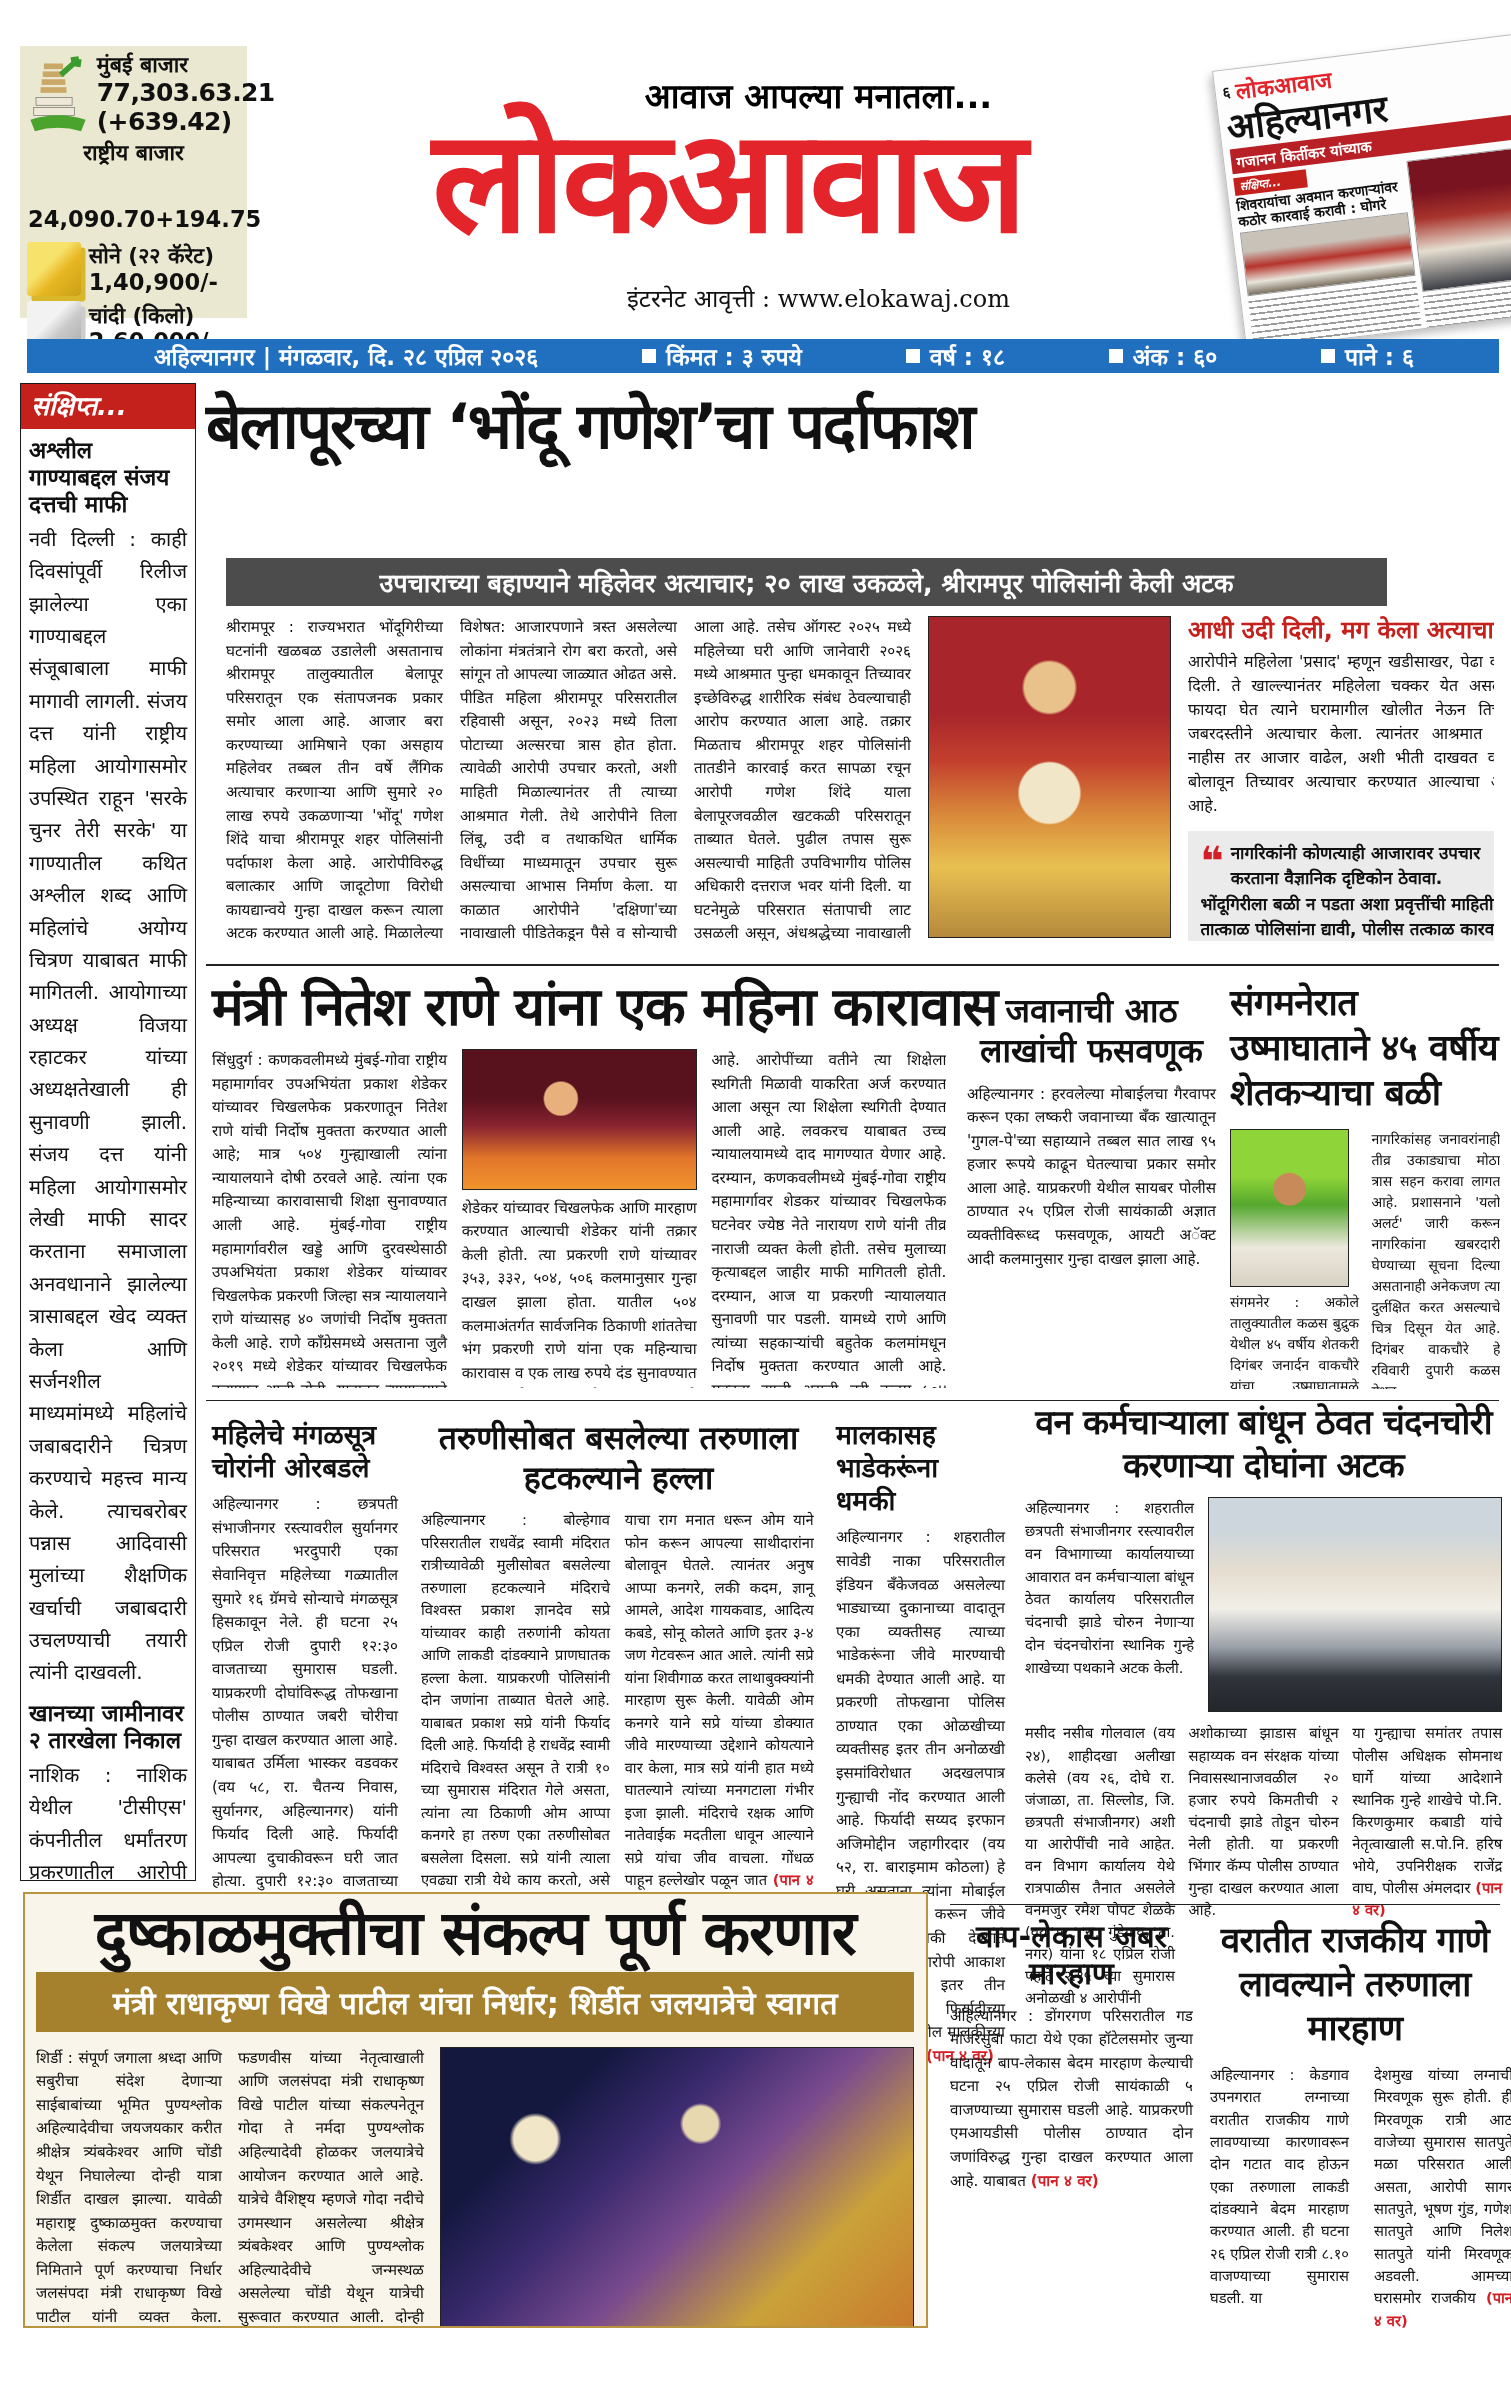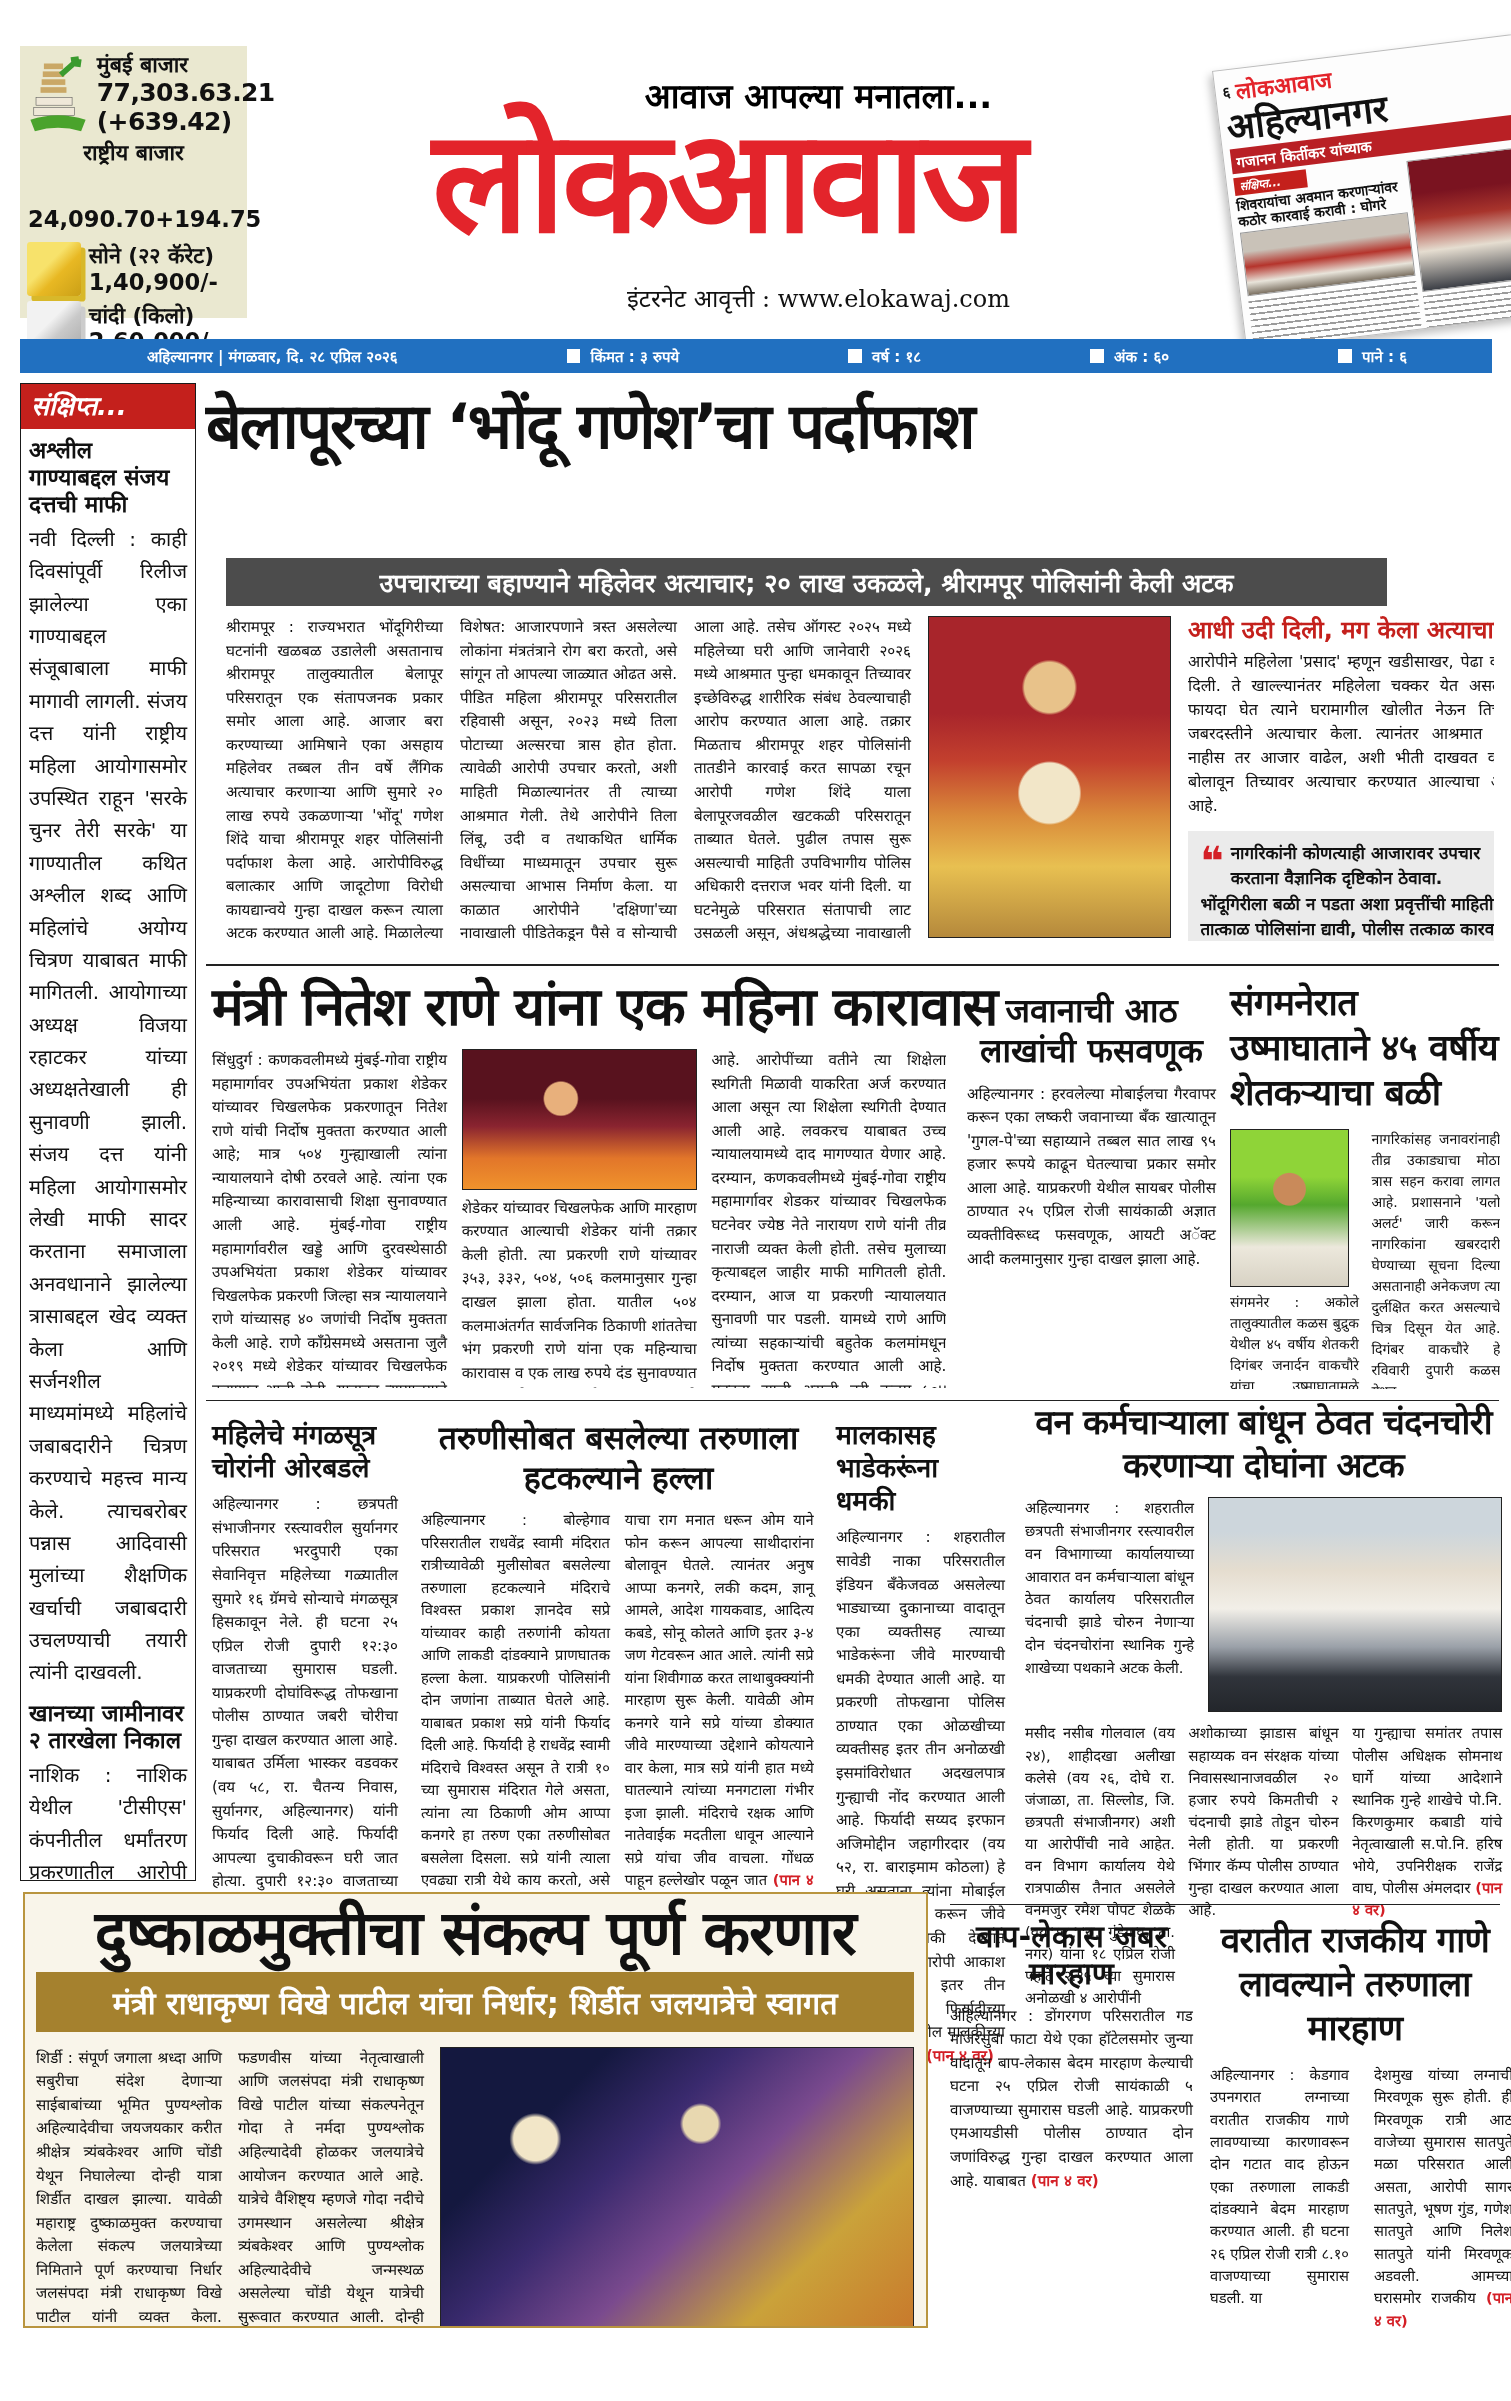--- a/index.html
+++ b/index.html
@@ -39,22 +39,22 @@
   .pv-left{width:169px;}
   .pv-tag{background:#c4201c;color:#fff;font-style:italic;font-weight:bold;font-size:11.3px;padding:1.1px 5.6px;width:62px;}
   .pv-h1{font-size:14px;font-weight:bold;line-height:1.15;margin-top:2.3px;}
   .pv-photo{height:62px;margin-top:3.4px;border:0.6px solid #999;
             background:linear-gradient(180deg,#c9c2b8 0 30%,#b5342c 55%,#e8e4da 80%,#7a6f60);}
   .pv-photo2{width:164px;height:130px;border:0.6px solid #999;margin-top:3.4px;
             background:linear-gradient(180deg,#7a1320 0 25%,#a8342c 45%,#e5ddd0 70%,#3c3f46);}
   .pv-lines{height:85px;margin-top:4.5px;
             background:repeating-linear-gradient(180deg,#9b9b9b 0 1.7px,transparent 1.7px 6.2px);}
   
-  #dateline{left:20px;top:339px;width:1472px;height:34px;background:#2170c0;color:#fff;
-            display:flex;align-items:center;font-size:15px;font-weight:bold;
+  #dateline{left:27px;top:339px;width:1472px;height:34px;background:#2170c0;color:#fff;
+            display:flex;align-items:center;font-size:23px;font-weight:bold;
             padding:0 85px 0 127px;box-sizing:border-box;justify-content:space-between;}
   .dl-seg{display:flex;align-items:center;gap:10.2px;white-space:nowrap;}
   .sq{width:13.6px;height:13.6px;background:#fff;flex:none;}
   
   #sidebar{left:20px;top:383px;width:176px;height:1498px;border:1.7px solid #1a1a1a;background:#fff;
            box-sizing:border-box;overflow:hidden;}
   #sb-head{background:#c4201c;color:#fff;font-size:26px;font-weight:bold;font-style:italic;
            padding:3.4px 10.2px 5.6px 10.2px;}
   .sb-item{padding:8px 8px 3.4px 8px;}
   .sb-title{font-size:22.6px;font-weight:bold;line-height:1.2;margin-bottom:4.5px;}

